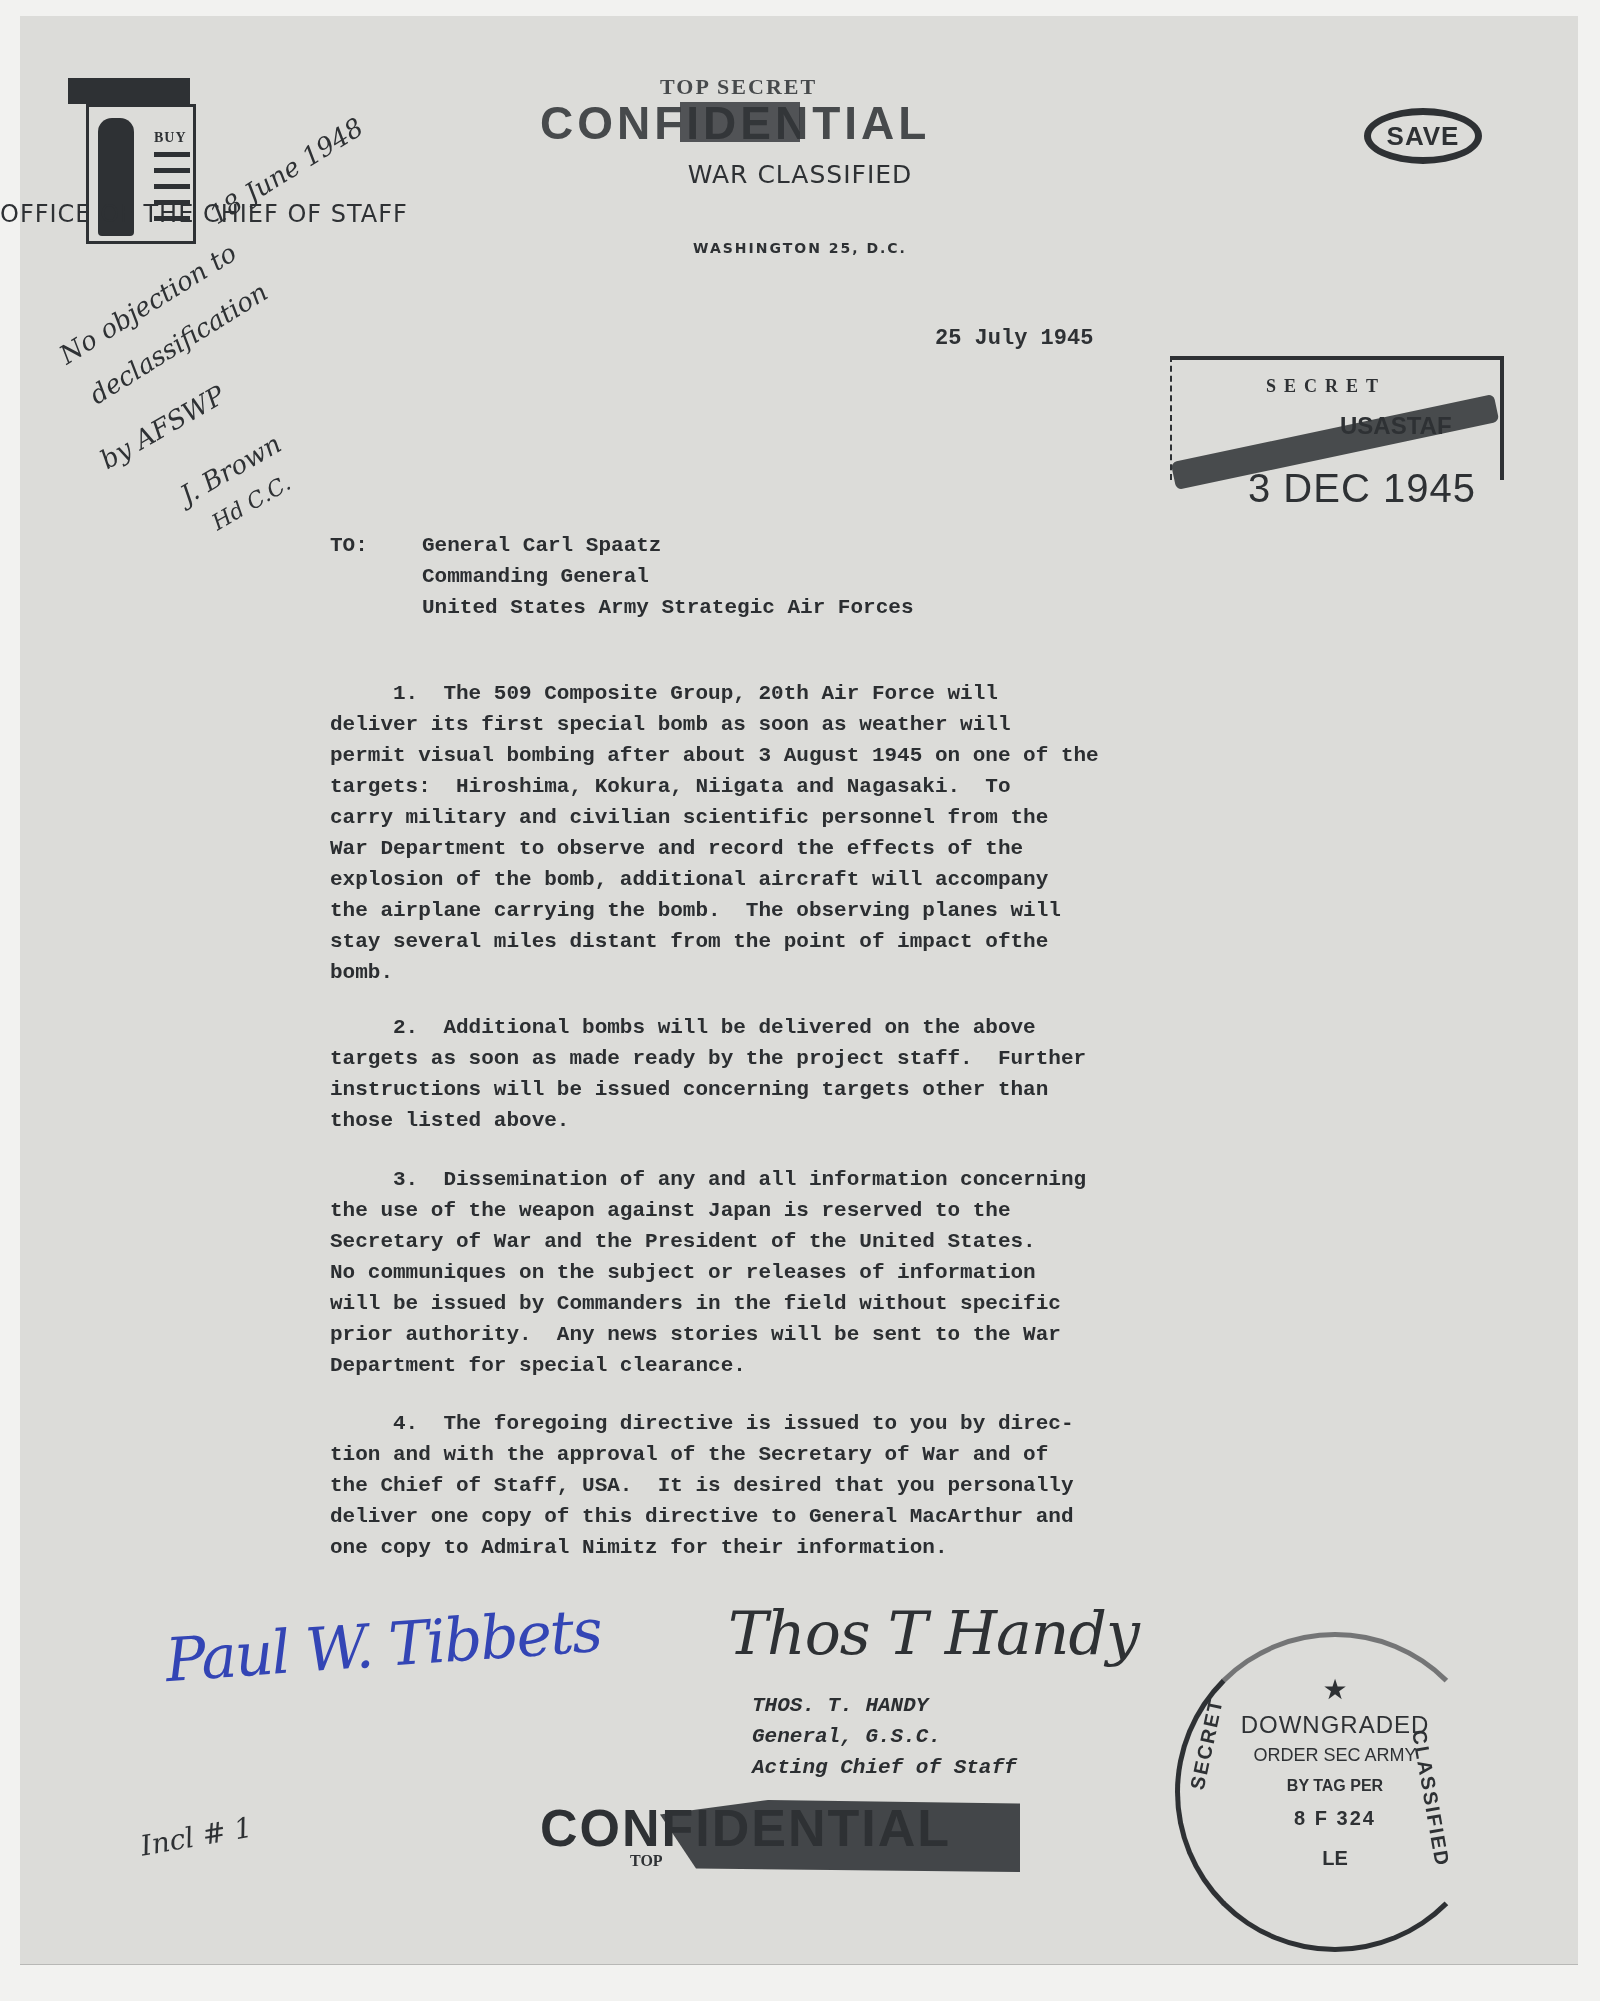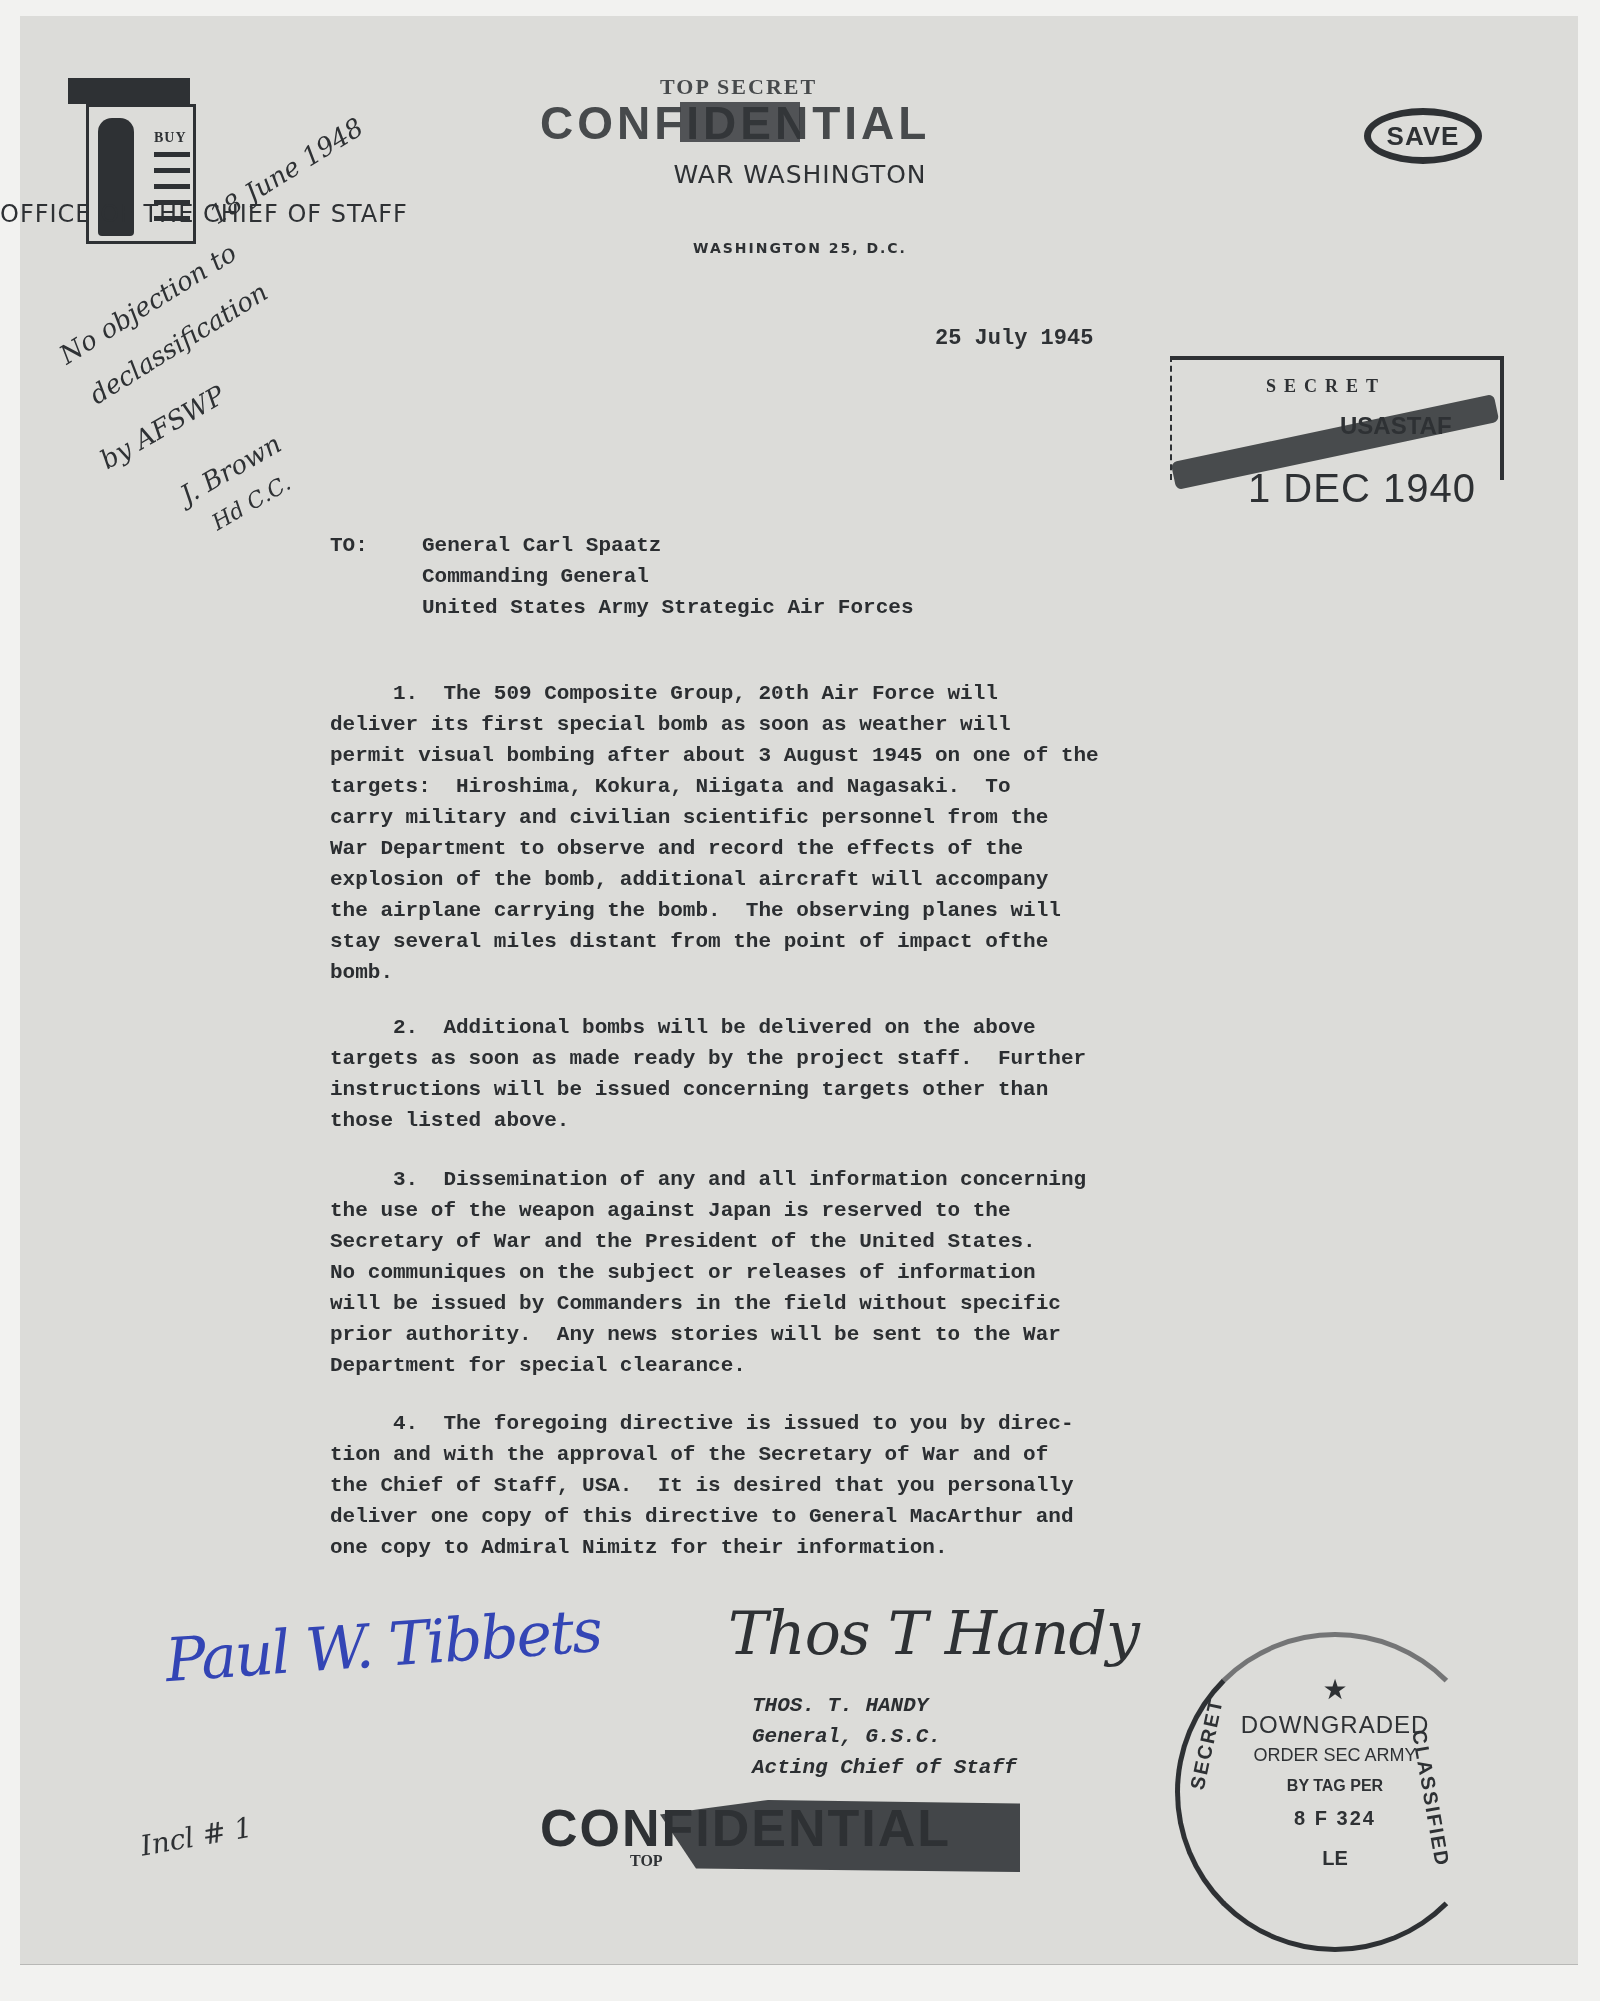--- a/index.html
+++ b/index.html
@@ -118,21 +118,21 @@
   <div class="bar" style="top:122px"></div>
   <div class="bar" style="top:138px"></div>
 </div>
 
 <div class="head-stamp">
   <div class="ts">TOP SECRET</div>
   <div class="conf">CONFIDENTIAL</div>
   <div class="blot"></div>
 </div>
 
-<div class="letterhead-1">WAR WASHINGTON</div>
+<div class="letterhead-1">WAR CLASSIFIED</div>
 <div class="letterhead-2">OFFICE OF THE CHIEF OF STAFF</div>
 <div class="letterhead-3">WASHINGTON 25, D.C.</div>
 
 <div class="save-badge">
   <span>SAVE</span>
 </div>
 
 <div class="hand-note">
   <span style="left:150px; top:10px; transform:rotate(-32deg);">18 June 1948</span>
   <span style="left:0px; top:150px; transform:rotate(-32deg);">No objection to</span>
@@ -142,21 +142,21 @@
   <span style="left:150px; top:320px; transform:rotate(-30deg); font-size:22px;">Hd C.C.</span>
 </div>
 
 <div class="date">25 July 1945</div>
 
 <div class="rect-stamp">
   <div class="box"></div>
   <div class="t1">SECRET</div>
   <div class="smear"></div>
   <div class="t2">USASTAF</div>
-  <div class="t3">1 DEC 1940</div>
+  <div class="t3">3 DEC 1945</div>
 </div>
 
 <div class="typed to-label">TO:</div>
 <div class="typed to-lines">
   <div>General Carl Spaatz</div>
   <div>Commanding General</div>
   <div>United States Army Strategic Air Forces</div>
 </div>
 
 <div class="typed para p1">     1.  The 509 Composite Group, 20th Air Force will

